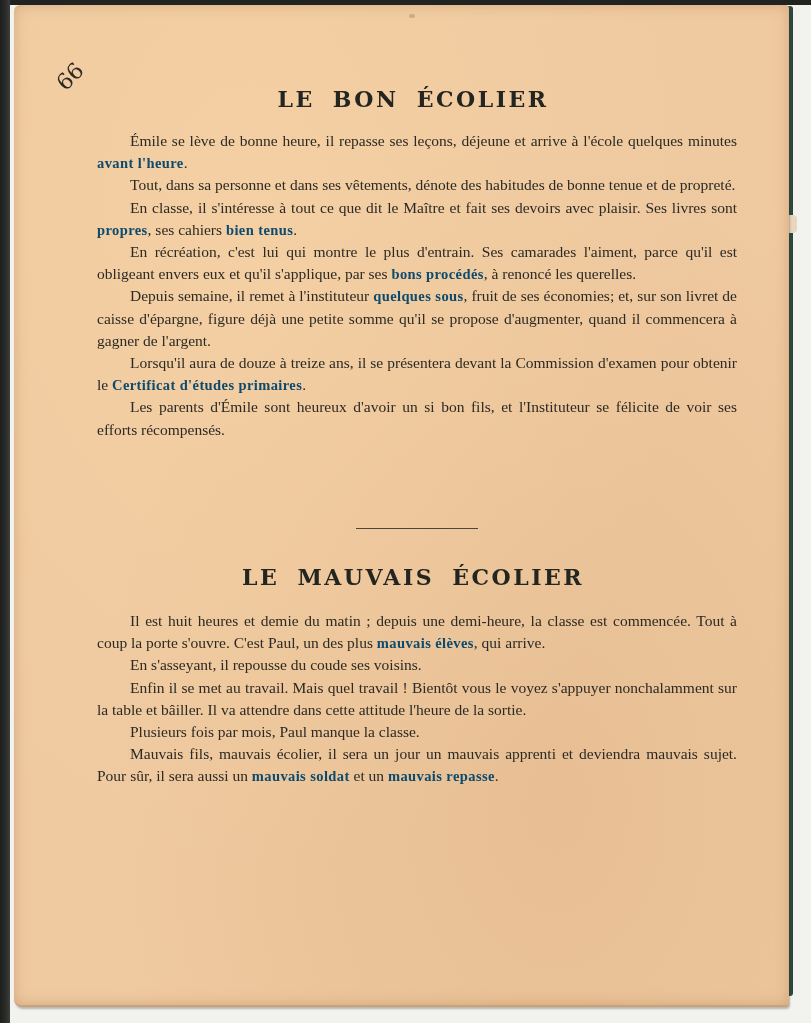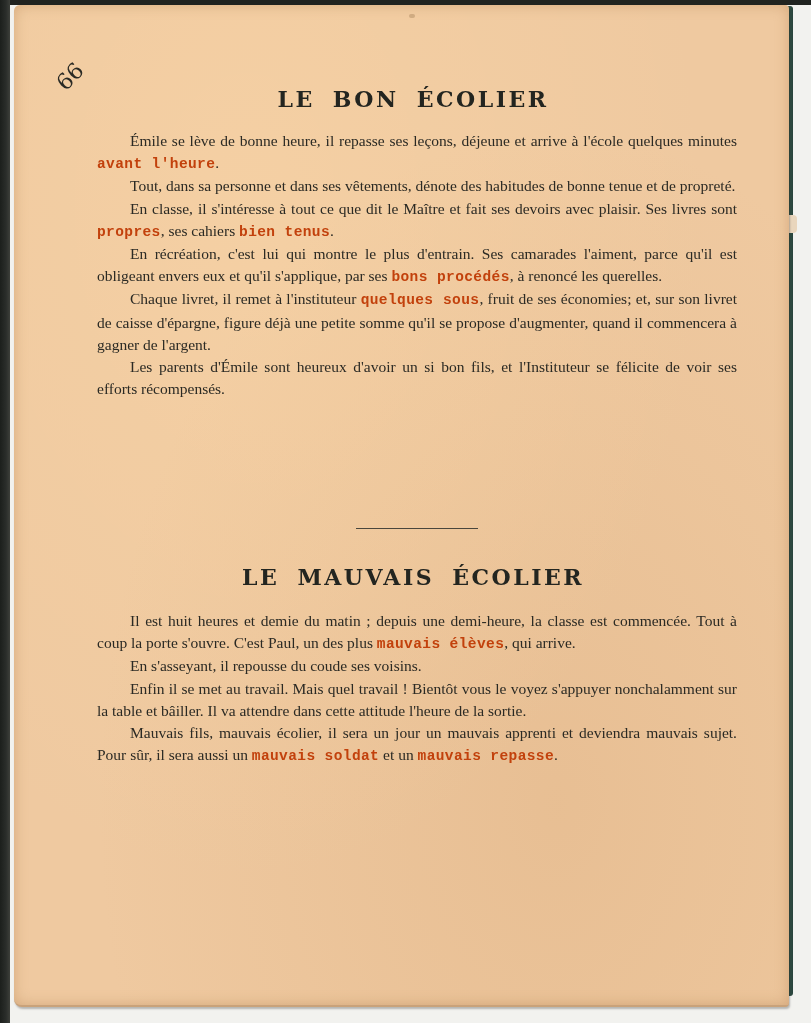--- a/index.html
+++ b/index.html
@@ -43,21 +43,21 @@
     word-spacing: 8px;
   }
   .title.t1 { top: 86px; }
   .title.t2 { top: 564px; }
   .text {
     position: absolute; left: 97px; width: 640px;
     font-size: 15.5px; line-height: 22.2px; color: #2b2a24;
     text-align: justify;
   }
   .text p { margin: 0; text-indent: 33px; }
-  .text b { font-family: Liberation Mono, monospace; font-weight: bold; font-size: 14.5px; letter-spacing: 0.4px; color: #c2410c; }
+  .text b { font-family: Liberation Serif, serif; font-weight: bold; font-size: 14.5px; letter-spacing: 0.4px; color: #0c4a6e; }
   .t-bon { top: 130px; }
   .t-mauvais { top: 610px; }
   .divider {
     position: absolute; left: 356px; top: 528px; width: 122px; height: 1px;
     background: #4a463c;
   }
   .margin-note {
     position: absolute; top: 9px; left: 395px; width: 6px; height: 4px;
     background: rgba(110,80,40,0.25); border-radius: 2px;
   }
@@ -79,25 +79,27 @@
 </div>
 
 <div class="page-number">66</div>
 
 <h1 class="title t1" style="margin:0">LE BON ÉCOLIER</h1>
 <div class="text t-bon">
     <p><span>Émile se lève de bonne heure, il repasse ses leçons, déjeune et arrive à l'école quelques minutes </span><b>avant l'heure</b><span>.</span></p>
     <p><span>Tout, dans sa personne et dans ses vêtements, dénote des habitudes de bonne tenue et de propreté.</span></p>
     <p><span>En classe, il s'intéresse à tout ce que dit le Maître et fait ses devoirs avec plaisir. Ses livres sont </span><b>propres</b><span>, ses cahiers </span><b>bien tenus</b><span>.</span></p>
     <p><span>En récréation, c'est lui qui montre le plus d'entrain. Ses camarades l'aiment, parce qu'il est obligeant envers eux et qu'il s'applique, par ses </span><b>bons procédés</b><span>, à renoncé les querelles.</span></p>
-    <p><span>Chaque livret, il remet à l'instituteur </span><b>quelques sous</b><span>, fruit de ses économies; et, sur son livret de caisse d'épargne, figure déjà une petite somme qu'il se propose d'augmenter, quand il commencera à gagner de l'argent.</span></p>
+    <p><span>Depuis semaine, il remet à l'instituteur </span><b>quelques sous</b><span>, fruit de ses économies; et, sur son livret de caisse d'épargne, figure déjà une petite somme qu'il se propose d'augmenter, quand il commencera à gagner de l'argent.</span></p>
+    <p><span>Lorsqu'il aura de douze à treize ans, il se présentera devant la Commission d'examen pour obtenir le </span><b>Certificat d'études primaires</b><span>.</span></p>
     <p><span>Les parents d'Émile sont heureux d'avoir un si bon fils, et l'Instituteur se félicite de voir ses efforts récompensés.</span></p>
   </div>
 
 <div class="divider"></div>
 
 <h1 class="title t2" style="margin:0">LE MAUVAIS ÉCOLIER</h1>
 <div class="text t-mauvais">
     <p><span>Il est huit heures et demie du matin ; depuis une demi-heure, la classe est commencée. Tout à coup la porte s'ouvre. C'est Paul, un des plus </span><b>mauvais élèves</b><span>, qui arrive.</span></p>
     <p><span>En s'asseyant, il repousse du coude ses voisins.</span></p>
     <p><span>Enfin il se met au travail. Mais quel travail ! Bientôt vous le voyez s'appuyer nonchalamment sur la table et bâiller. Il va attendre dans cette attitude l'heure de la sortie.</span></p>
+    <p><span>Plusieurs fois par mois, Paul manque la classe.</span></p>
     <p><span>Mauvais fils, mauvais écolier, il sera un jour un mauvais apprenti et deviendra mauvais sujet. Pour sûr, il sera aussi un </span><b>mauvais soldat</b><span> et un </span><b>mauvais repasse</b><span>.</span></p>
   </div>
 
 </body></html>

